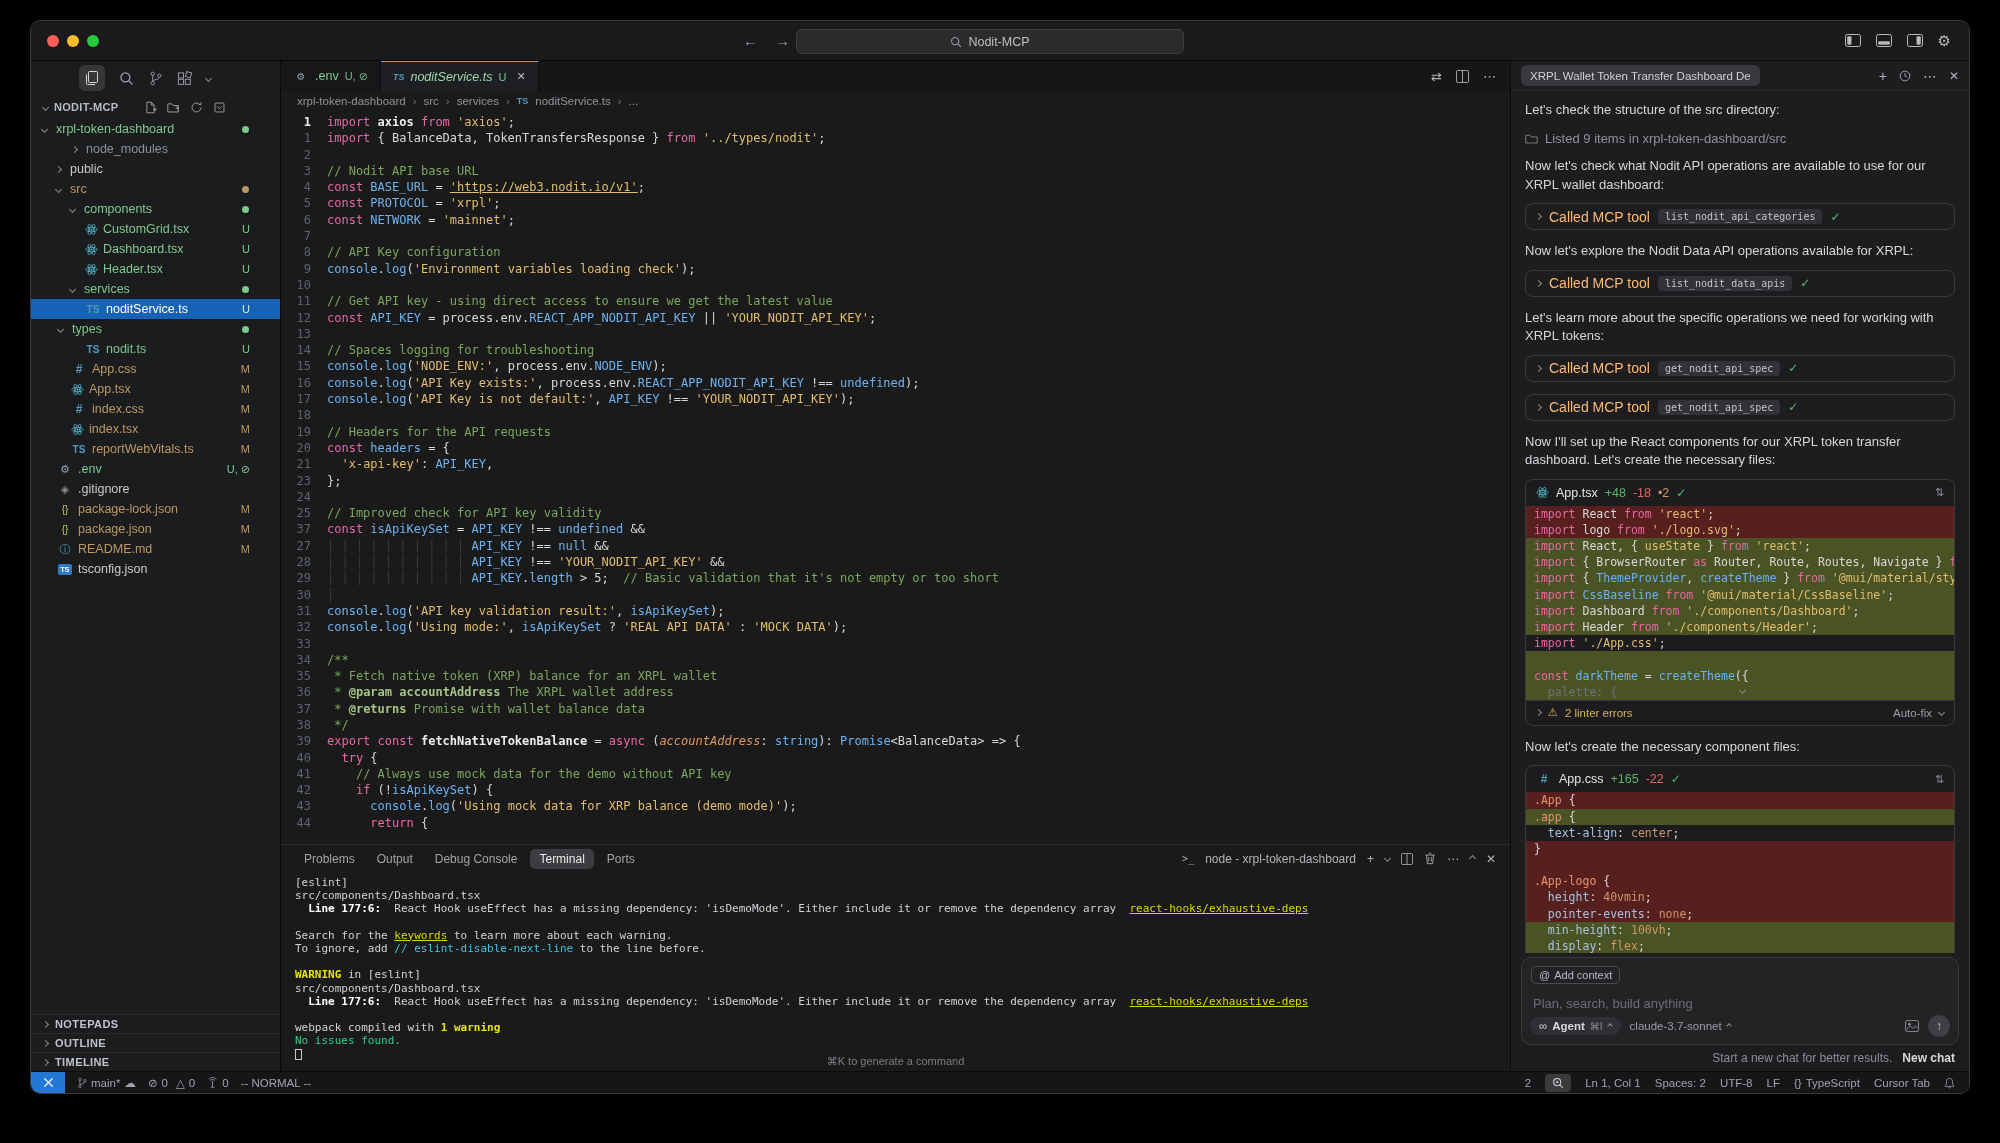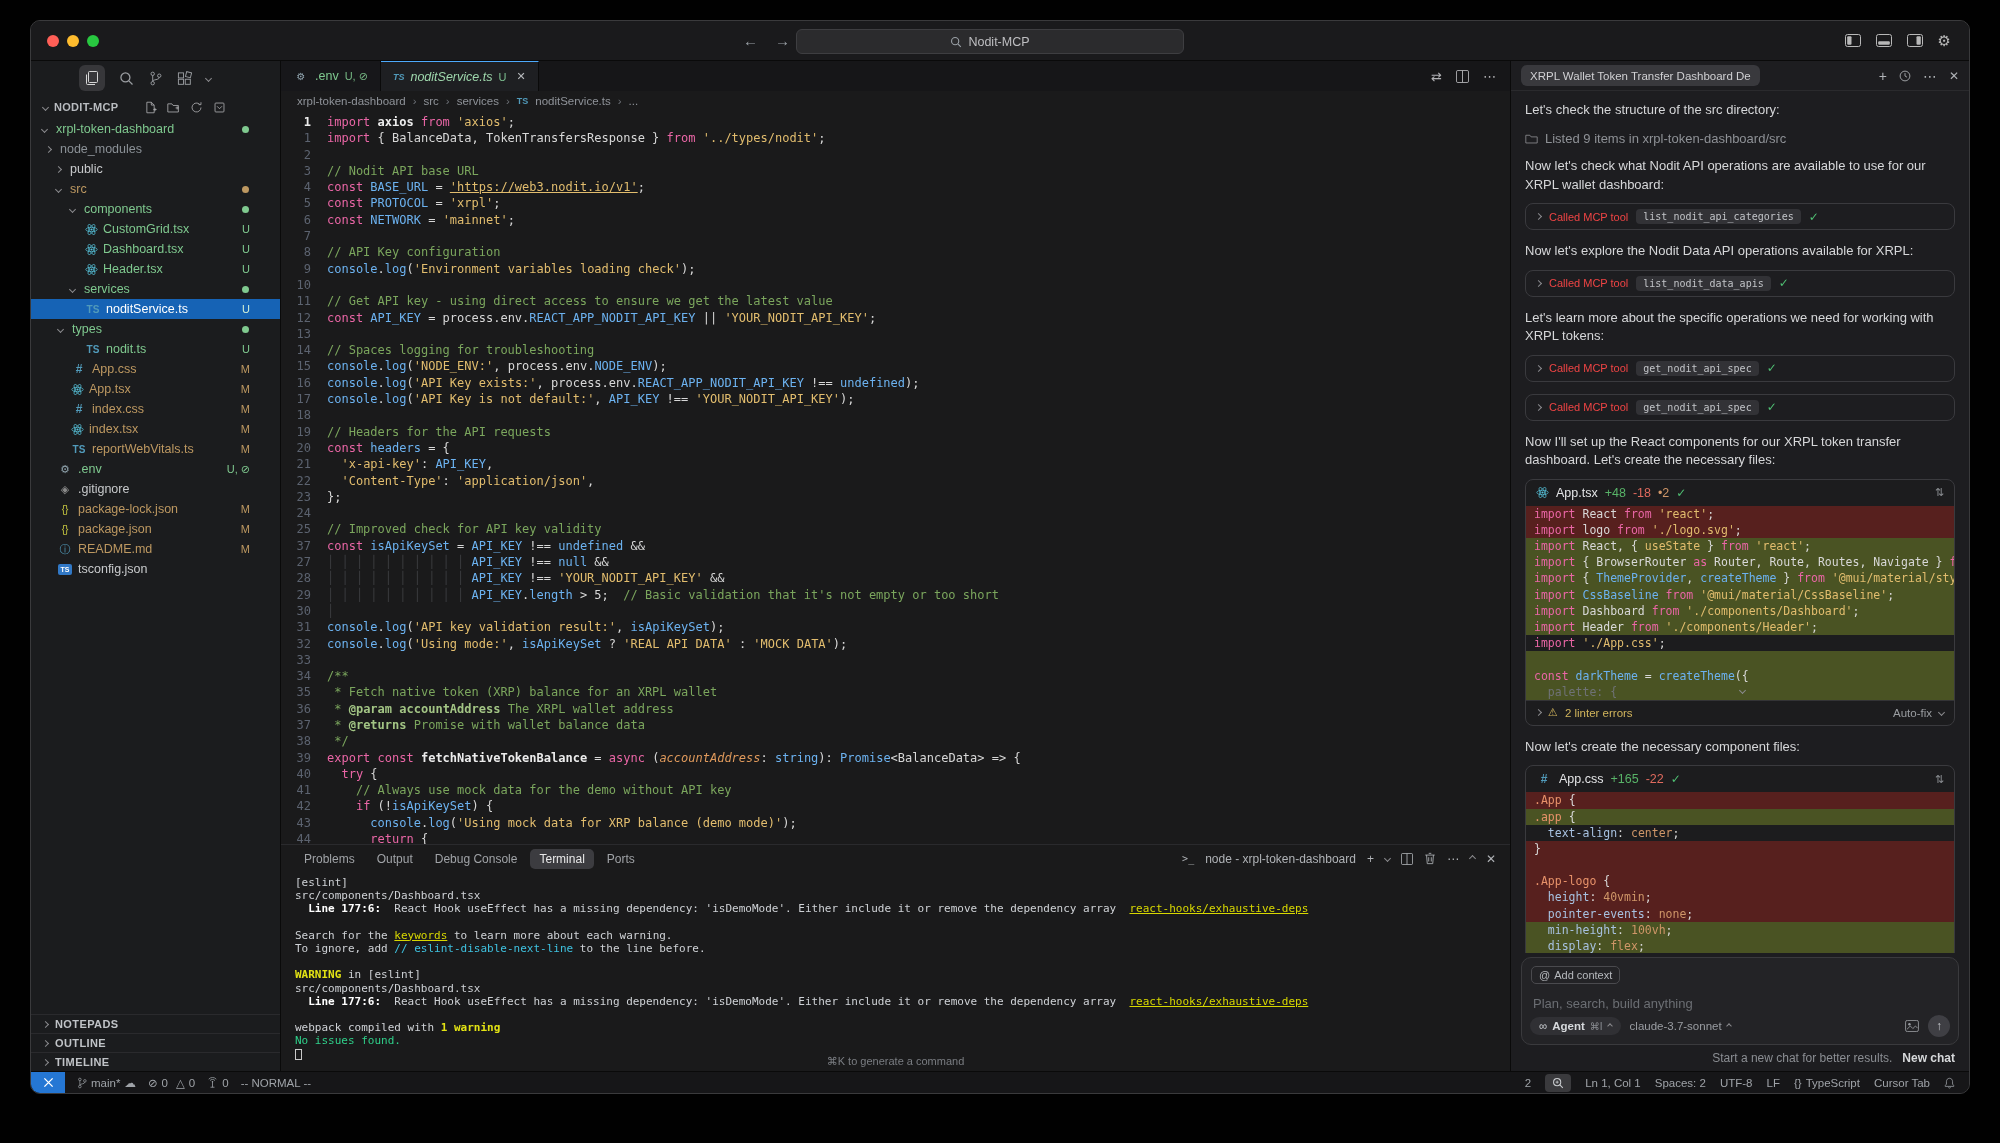--- a/index.html
+++ b/index.html
@@ -78,21 +78,21 @@
   .term-hint{position:absolute;bottom:3px;left:0;right:0;text-align:center;color:#7a7d82;font-size:11px}
   
   .chatpanel{width:459px;flex:none;background:#1d1d20;border-left:1px solid #0a0a0a;display:flex;flex-direction:column;min-height:0}
   .chat-tabrow{height:30px;flex:none;display:flex;align-items:center;padding:0 10px;gap:24px;border-bottom:1px solid #2a2a2d}
   .chat-tab{max-width:240px;height:21px;background:#39393d;border-radius:6px;padding:0 9px;display:flex;align-items:center;overflow:hidden;color:#d0d0d3;font-size:11.5px;white-space:nowrap}
   .chat-tabicons{margin-left:auto;display:flex;align-items:center;gap:12px;color:#b0b3b7;font-size:14px}
   .chat-scroll{flex:1;overflow:hidden;padding:10px 14px 0 14px}
   .cb-text{color:#d6d7d9;font-size:13px;line-height:1.42;margin-bottom:9px}
   .cb-listed{display:flex;align-items:center;gap:7px;color:#8e9196;font-size:13px;margin:12px 0 11px 0}
   .cb-tool{height:27px;border:1px solid #3a3a3e;border-radius:8px;display:flex;align-items:center;gap:8px;padding:0 10px;margin:2px 0 12px 0}
-  .tool-label{color:#ef4444;font-size:11px}
+  .tool-label{color:#fdba74;font-size:14px}
   .tool-badge{background:#323236;border-radius:4px;padding:2px 7px;font-family:"DejaVu Sans Mono",monospace;font-size:10px;color:#c2c4c8}
   .chk{color:#4fbf73;font-size:12px}
   .cb-card{border:1px solid #3a3a3e;border-radius:8px;margin:2px 0 12px 0;overflow:hidden;background:#1c1c1e}
   .card-head{height:26px;display:flex;align-items:center;gap:7px;padding:0 10px;font-size:12.5px}
   .fname{color:#e3e4e6}
   .plus{color:#58b368}.minus{color:#e06a5e}.dot2{color:#cf9668}
   .expand{margin-left:auto;color:#8a8d91;font-size:11px}
   .card-body{font-family:"DejaVu Sans Mono","Liberation Mono",monospace;font-size:11.5px;line-height:16.2px}
   .dl{white-space:pre;height:16.2px;padding-left:8px;overflow:hidden;position:relative}
   .dl.del{background:#57201e}
@@ -222,21 +222,21 @@
                 <path d="M5 6.5l3 3 3-3" fill="none" stroke="#b0b0b3"></path>
               </svg>
           </span>
         </div>
         <div class="tree">
             <div class="ti" style="padding-left: 8px;">
               <span class="chv d" style="margin: 0px 4px 0px 3px;"></span>
               <span class="lbl c-g">xrpl-token-dashboard</span>
               <span class="gdot" style="background: rgb(127, 201, 143);"></span>
             </div>
-            <div class="ti" style="padding-left: 12px;">
+            <div class="ti" style="padding-left: 38px;">
               <span class="chv r" style="margin: 0px 4px 0px 3px;"></span>
               <span class="lbl c-d">node_modules</span>
             </div>
             <div class="ti" style="padding-left: 22px;">
               <span class="chv r" style="margin: 0px 4px 0px 3px;"></span>
               <span class="lbl c-n">public</span>
             </div>
             <div class="ti" style="padding-left: 22px;">
               <span class="chv d" style="margin: 0px 4px 0px 3px;"></span>
               <span class="lbl c-o">src</span>
@@ -469,21 +469,20 @@
             <div class="cl"><span class="ln">12</span><span class="lc"><span class="tk-k">const </span><span class="tk-v">API_KEY</span><span class="tk-p"> = process.env.</span><span class="tk-v">REACT_APP_NODIT_API_KEY</span><span class="tk-p"> || </span><span class="tk-s">'YOUR_NODIT_API_KEY'</span><span class="tk-p">;</span></span></div>
             <div class="cl"><span class="ln">13</span><span class="lc"></span></div>
             <div class="cl"><span class="ln">14</span><span class="lc"><span class="tk-c">// Spaces logging for troubleshooting</span></span></div>
             <div class="cl"><span class="ln">15</span><span class="lc"><span class="tk-v">console</span><span class="tk-p">.</span><span class="tk-v">log</span><span class="tk-p">(</span><span class="tk-s">'NODE_ENV:'</span><span class="tk-p">, process.env.</span><span class="tk-v">NODE_ENV</span><span class="tk-p">);</span></span></div>
             <div class="cl"><span class="ln">16</span><span class="lc"><span class="tk-v">console</span><span class="tk-p">.</span><span class="tk-v">log</span><span class="tk-p">(</span><span class="tk-s">'API Key exists:'</span><span class="tk-p">, process.env.</span><span class="tk-v">REACT_APP_NODIT_API_KEY</span><span class="tk-p"> !== </span><span class="tk-v">undefined</span><span class="tk-p">);</span></span></div>
             <div class="cl"><span class="ln">17</span><span class="lc"><span class="tk-v">console</span><span class="tk-p">.</span><span class="tk-v">log</span><span class="tk-p">(</span><span class="tk-s">'API Key is not default:'</span><span class="tk-p">, </span><span class="tk-v">API_KEY</span><span class="tk-p"> !== </span><span class="tk-s">'YOUR_NODIT_API_KEY'</span><span class="tk-p">);</span></span></div>
             <div class="cl"><span class="ln">18</span><span class="lc"></span></div>
             <div class="cl"><span class="ln">19</span><span class="lc"><span class="tk-c">// Headers for the API requests</span></span></div>
             <div class="cl"><span class="ln">20</span><span class="lc"><span class="tk-k">const </span><span class="tk-v">headers</span><span class="tk-p"> = {</span></span></div>
             <div class="cl"><span class="ln">21</span><span class="lc"><span class="tk-p">  </span><span class="tk-s">'x-api-key'</span><span class="tk-p">: </span><span class="tk-v">API_KEY</span><span class="tk-p">,</span></span></div>
-            <div class="cl"><span class="ln">22</span><span class="lc"><span class="tk-p">  </span><span class="tk-s">'Content-Type'</span><span class="tk-p">: </span><span class="tk-s">'application/json'</span><span class="tk-p">,</span></span></div>
             <div class="cl"><span class="ln">23</span><span class="lc"><span class="tk-p">};</span></span></div>
             <div class="cl"><span class="ln">24</span><span class="lc"></span></div>
             <div class="cl"><span class="ln">25</span><span class="lc"><span class="tk-c">// Improved check for API key validity</span></span></div>
             <div class="cl"><span class="ln">37</span><span class="lc"><span class="tk-k">const </span><span class="tk-v">isApiKeySet</span><span class="tk-p"> = </span><span class="tk-v">API_KEY</span><span class="tk-p"> !== </span><span class="tk-v">undefined</span><span class="tk-p"> &amp;&amp;</span></span></div>
             <div class="cl"><span class="ln">27</span><span class="lc"><span class="tk-g">│ │ │ │ │ │ │ │ │ │ </span><span class="tk-v">API_KEY</span><span class="tk-p"> !== </span><span class="tk-v">null</span><span class="tk-p"> &amp;&amp;</span></span></div>
             <div class="cl"><span class="ln">28</span><span class="lc"><span class="tk-g">│ │ │ │ │ │ │ │ │ │ </span><span class="tk-v">API_KEY</span><span class="tk-p"> !== </span><span class="tk-s">'YOUR_NODIT_API_KEY'</span><span class="tk-p"> &amp;&amp;</span></span></div>
             <div class="cl"><span class="ln">29</span><span class="lc"><span class="tk-g">│ │ │ │ │ │ │ │ │ │ </span><span class="tk-v">API_KEY</span><span class="tk-p">.</span><span class="tk-v">length</span><span class="tk-p"> &gt; 5;  </span><span class="tk-c">// Basic validation that it's not empty or too short</span></span></div>
             <div class="cl"><span class="ln">30</span><span class="lc"><span class="tk-g">│</span></span></div>
             <div class="cl"><span class="ln">31</span><span class="lc"><span class="tk-v">console</span><span class="tk-p">.</span><span class="tk-v">log</span><span class="tk-p">(</span><span class="tk-s">'API key validation result:'</span><span class="tk-p">, </span><span class="tk-v">isApiKeySet</span><span class="tk-p">);</span></span></div>
             <div class="cl"><span class="ln">32</span><span class="lc"><span class="tk-v">console</span><span class="tk-p">.</span><span class="tk-v">log</span><span class="tk-p">(</span><span class="tk-s">'Using mode:'</span><span class="tk-p">, </span><span class="tk-v">isApiKeySet</span><span class="tk-p"> ? </span><span class="tk-s">'REAL API DATA'</span><span class="tk-p"> : </span><span class="tk-s">'MOCK DATA'</span><span class="tk-p">);</span></span></div>

